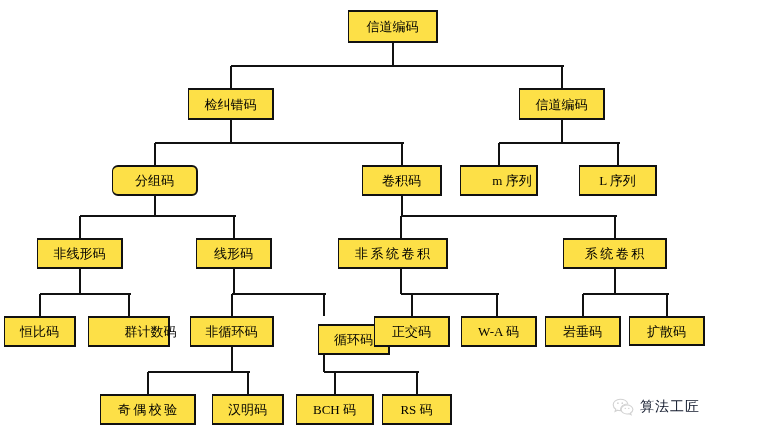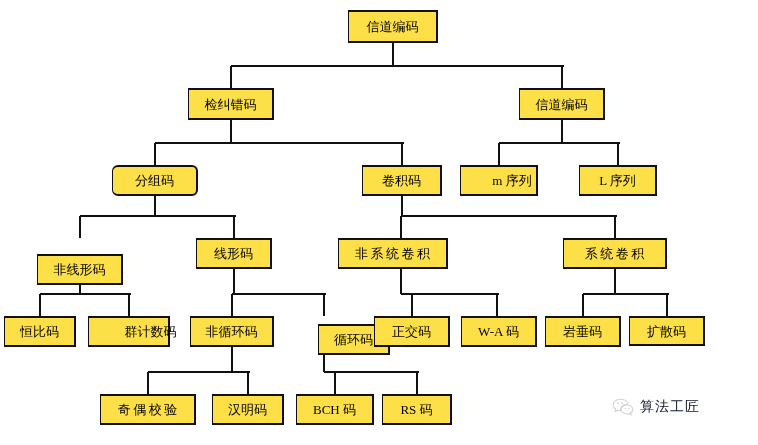--- a/index.html
+++ b/index.html
@@ -126,21 +126,21 @@
       </div>
       <div class="node" style="left: 362px; top: 165px; width: 80px; height: 31px;">
         <span>卷积码</span>
       </div>
       <div class="node" style="left: 460px; top: 165px; width: 78px; height: 31px; padding-left: 27px;">
         <span>m 序列</span>
       </div>
       <div class="node" style="left: 579px; top: 165px; width: 78px; height: 31px;">
         <span>L 序列</span>
       </div>
-      <div class="node" style="left: 37px; top: 238px; width: 86px; height: 31px; margin-top: 16px;">
+      <div class="node" style="left: 37px; top: 238px; width: 86px; height: 31px;">
         <span>非线形码</span>
       </div>
       <div class="node" style="left: 196px; top: 238px; width: 76px; height: 31px;">
         <span>线形码</span>
       </div>
       <div class="node sp" style="left: 338px; top: 238px; width: 110px; height: 31px;">
         <span>非系统卷积</span>
       </div>
       <div class="node sp" style="left: 563px; top: 238px; width: 104px; height: 31px;">
         <span>系统卷积</span>

